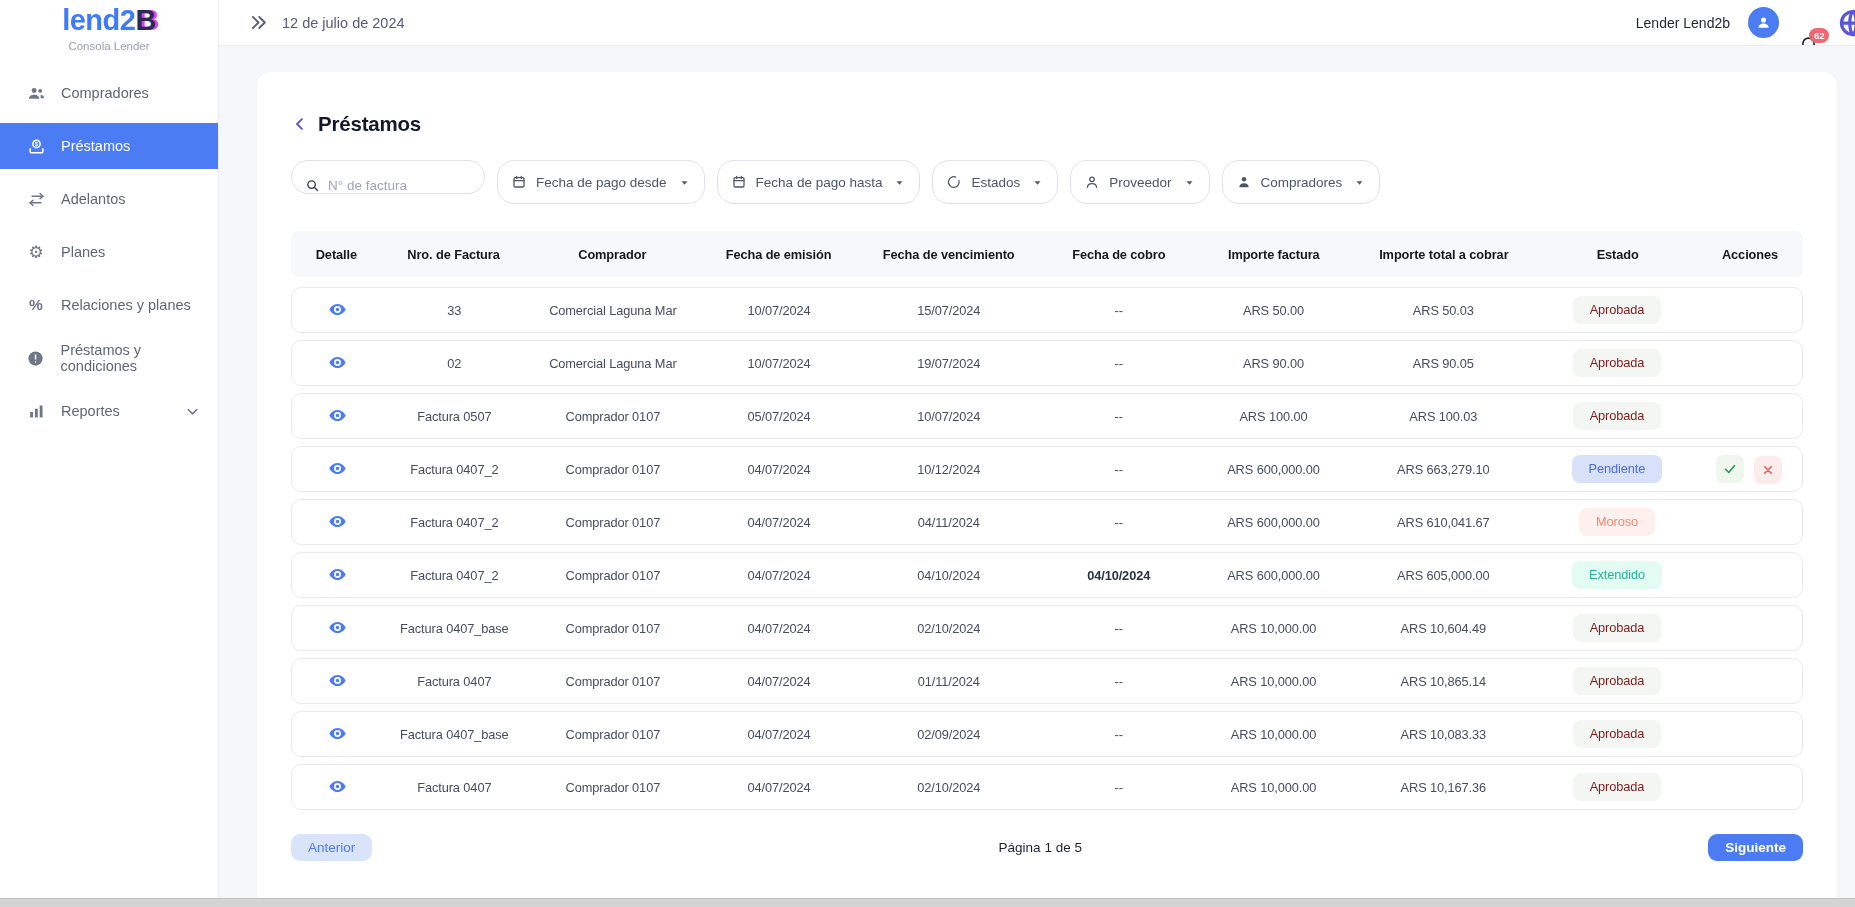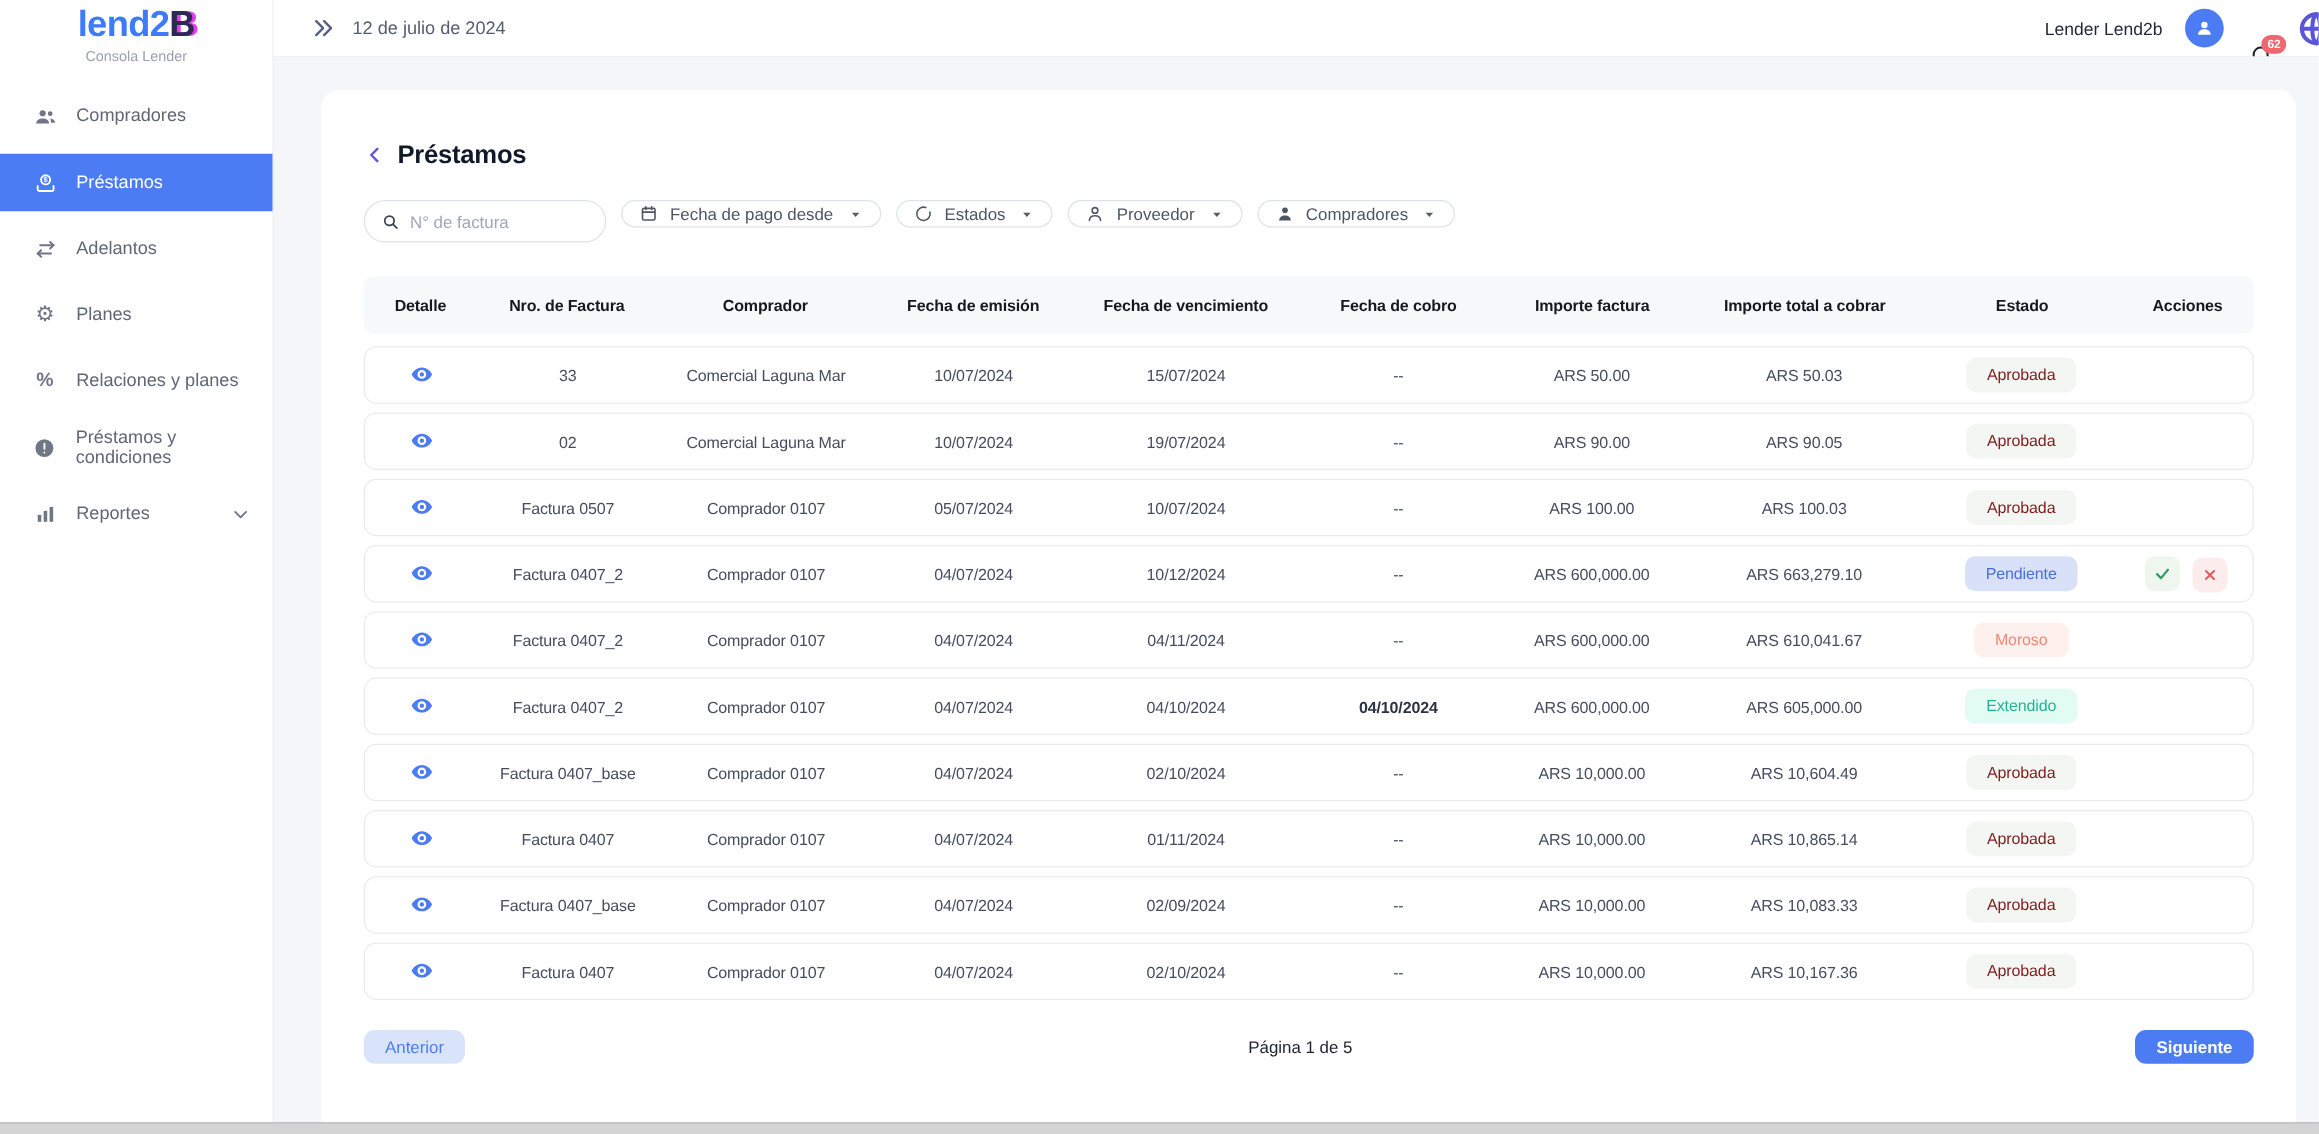--- a/index.html
+++ b/index.html
@@ -35,24 +35,24 @@
 
   
   .content { flex:1; background:#f4f6f9; overflow:hidden; }
   .card { background:#fff; border-radius:14px; margin:26px 18px 0 38px; height:835px; padding:0 34px; }
 
   .title-row { padding-top:40px; display:flex; align-items:center; gap:9px; }
   .page-title { font-size:20.5px; font-weight:700; color:#111827; letter-spacing:-0.2px; }
   .back-chev { display:flex; color:#6157d6; cursor:pointer; }
 
   .filters { margin-top:24px; display:flex; gap:12px; }
-  .search-pill { width:194px; height:34px; border:1px solid #dfe2e8; border-radius:17px; display:flex; align-items:center; gap:8px; padding:0 13px; color:#9aa1ad; background:#fff; }
+  .search-pill { width:194px; height:34px; border:1px solid #dfe2e8; border-radius:17px; display:flex; align-items:flex-end; gap:8px; padding:0 13px; color:#9aa1ad; background:#fff; }
   .search-pill input { border:none; outline:none; flex:1; min-width:0; font-size:13.5px; color:#333; font-family:"Liberation Sans",sans-serif; background:transparent; }
   .search-pill input::placeholder { color:#a0a6b1; }
-  .pill { height:22px; border:1px solid #dfe2e8; border-radius:17px; display:flex; align-items:center; gap:9px; padding:0 13px; font-size:13.5px; color:#4d5565; background:#fff; cursor:pointer; }
+  .pill { height:44px; border:1px solid #dfe2e8; border-radius:17px; display:flex; align-items:center; gap:9px; padding:0 13px; font-size:13.5px; color:#4d5565; background:#fff; cursor:pointer; }
   .pill .picon { display:flex; color:#4d5565; }
   .pill .caret { display:flex; color:#555c68; margin-left:2px; }
 
   
   .table { margin-top:27px; }
   .thead { display:flex; align-items:center; height:46px; background:#f7f8f9; border-radius:8px; margin-bottom:10px; }
   .thead .tcell { font-weight:700; font-size:12.8px; color:#15181f; }
   .trow { display:flex; align-items:center; height:46px; border:1px solid #e9ebf0; border-radius:10px; margin-bottom:7px; background:#fff; }
   .tcell { text-align:center; font-size:12.8px; color:#454d5e; letter-spacing:-0.1px; }
   .c0{width:6%;} .c1{width:9.5%;} .c2{width:11.5%;} .c3{width:10.5%;} .c4{width:12%;}
@@ -238,20 +238,34 @@
               <span>Fecha de pago desde</span>
               <span class="caret">
                 <svg width="13" height="13" viewBox="0 0 24 24" fill="currentColor">
                   <path d="M6.5 9.5h11L12 16z"></path>
                 </svg>
               </span>
             </div>
             <div class="pill">
               <span class="picon">
                 <svg width="16" height="16" viewBox="0 0 24 24" fill="none" stroke="currentColor" stroke-width="1.9" stroke-linecap="round" stroke-linejoin="round">
+                  <rect x="4.5" y="5.5" width="15" height="14" rx="1.8"></rect>
+                  <path d="M8.5 3.5v3.4M15.5 3.5v3.4M4.5 10h15"></path>
+                </svg>
+              </span>
+              <span>Fecha de pago hasta</span>
+              <span class="caret">
+                <svg width="13" height="13" viewBox="0 0 24 24" fill="currentColor">
+                  <path d="M6.5 9.5h11L12 16z"></path>
+                </svg>
+              </span>
+            </div>
+            <div class="pill">
+              <span class="picon">
+                <svg width="16" height="16" viewBox="0 0 24 24" fill="none" stroke="currentColor" stroke-width="1.9" stroke-linecap="round" stroke-linejoin="round">
                   <path d="M14.5 4.6A8 8 0 1 0 19.4 10"></path>
                 </svg>
               </span>
               <span>Estados</span>
               <span class="caret">
                 <svg width="13" height="13" viewBox="0 0 24 24" fill="currentColor">
                   <path d="M6.5 9.5h11L12 16z"></path>
                 </svg>
               </span>
             </div>

